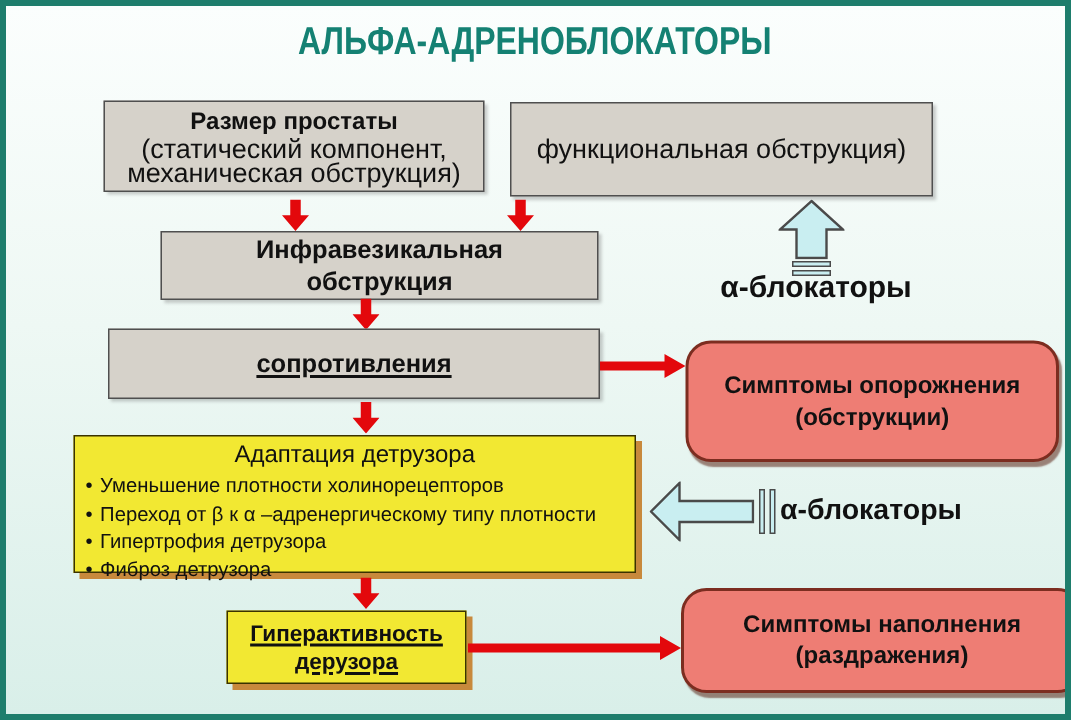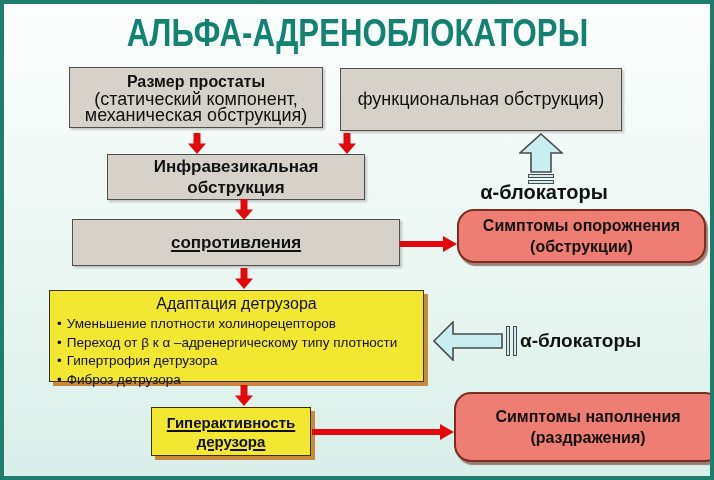--- a/index.html
+++ b/index.html
@@ -15,21 +15,21 @@
   body { font-family: "Liberation Sans", sans-serif; color: var(--text); }
   .stage {
     position: relative; width: 714px; height: 480px;
     border: 4px solid var(--frame);
     background: linear-gradient(180deg, var(--bg-top) 0%, #eef8f4 45%, var(--bg-bottom) 100%);
     overflow: hidden;
   }
   .main-title {
     position: absolute; left: 0; right: 0; top: 8px;
     text-align: center; color: var(--title);
-    font-size: 38px; font-weight: bold; white-space: nowrap;
+    font-size: 26px; font-weight: bold; white-space: nowrap;
   }
   .main-title .squeeze { display: inline-block; transform: scaleX(0.82); transform-origin: center; letter-spacing: 0px; }
   .box { position: absolute; display: flex; flex-direction: column; justify-content: center; align-items: center; text-align: center; }
   .gray {
     background: var(--gray-fill);
     border: 1.5px solid var(--gray-border);
     box-shadow: 2px 2px 2px rgba(90,90,90,0.3);
   }
   .yellow {
     background: var(--yellow-fill);
@@ -87,38 +87,38 @@
     <polygon points="5.5,0 12.5,0 12.5,10.5 18,10.5 9,21 0,10.5 5.5,10.5"></polygon>
   </svg>
 
   <svg class="arrow cyan-arrow" style="left:515px; top:129px;" width="44" height="40" viewBox="0 0 44 40">
     <polygon points="22,1 43,20 32,20 32,39 12,39 12,20 1,20"></polygon>
   </svg>
   <div class="bar-h" style="left:524px; top:170px;"></div>
   <div class="bar-h" style="left:524px; top:176px;"></div>
   <div class="ab-label" style="left:462px; top:177px; width:156px; text-align:center;">α-блокаторы</div>
 
-  <div class="box gray" style="left:103px; top:150px; width:258px; height:46px;">
+  <div class="box gray" style="left:103px; top:150px; width:292px; height:46px;">
     <div class="bold-lines">Инфравезикальная</div>
     <div class="bold-lines">обструкция</div>
   </div>
 
   <svg class="arrow red-arrow" style="left:231px; top:195px;" width="18" height="21" viewBox="0 0 18 21">
     <polygon points="5.5,0 12.5,0 12.5,10.5 18,10.5 9,21 0,10.5 5.5,10.5"></polygon>
   </svg>
 
   <div class="box gray" style="left:68px; top:215px; width:328px; height:47px;">
     <div class="bold-lines underlined">сопротивления</div>
   </div>
 
   <svg class="arrow red-arrow" style="left:396px; top:232px;" width="57" height="16" viewBox="0 0 57 16">
     <polygon points="0,5 43,5 43,0 57,8 43,16 43,11 0,11"></polygon>
   </svg>
 
-  <div class="box pink" style="left:453px; top:205px; width:249px; height:54px;justify-content:center;">
+  <div class="box pink" style="left:453px; top:223px; width:249px; height:81px;justify-content:center;">
     <div>Симптомы опорожнения</div>
     <div>(обструкции)</div>
   </div>
 
   <svg class="arrow red-arrow" style="left:231px; top:264px;" width="18" height="21" viewBox="0 0 18 21">
     <polygon points="5.5,0 12.5,0 12.5,10.5 18,10.5 9,21 0,10.5 5.5,10.5"></polygon>
   </svg>
 
   <div class="box yellow" style="left:45px; top:286px; width:375px; height:92px; justify-content:flex-start;">
     <div class="adapt-title">Адаптация детрузора</div>

